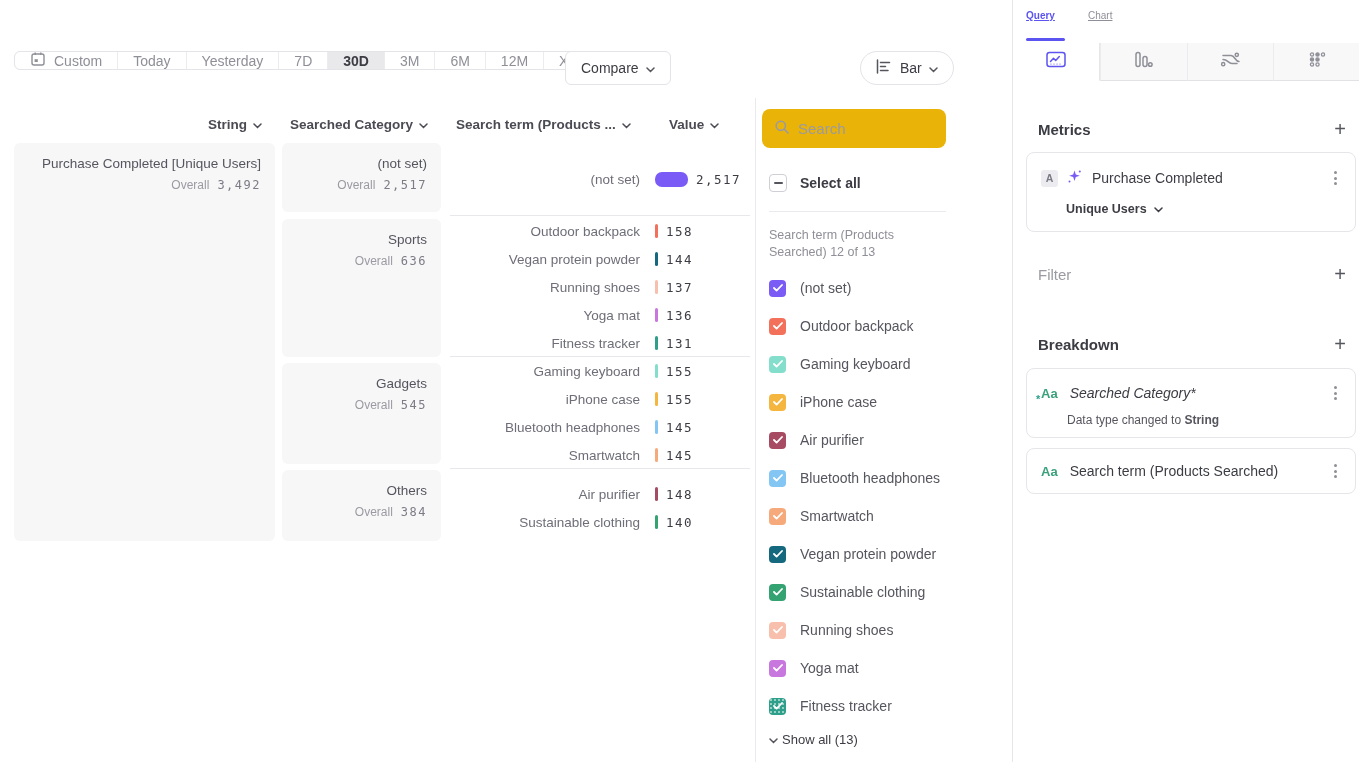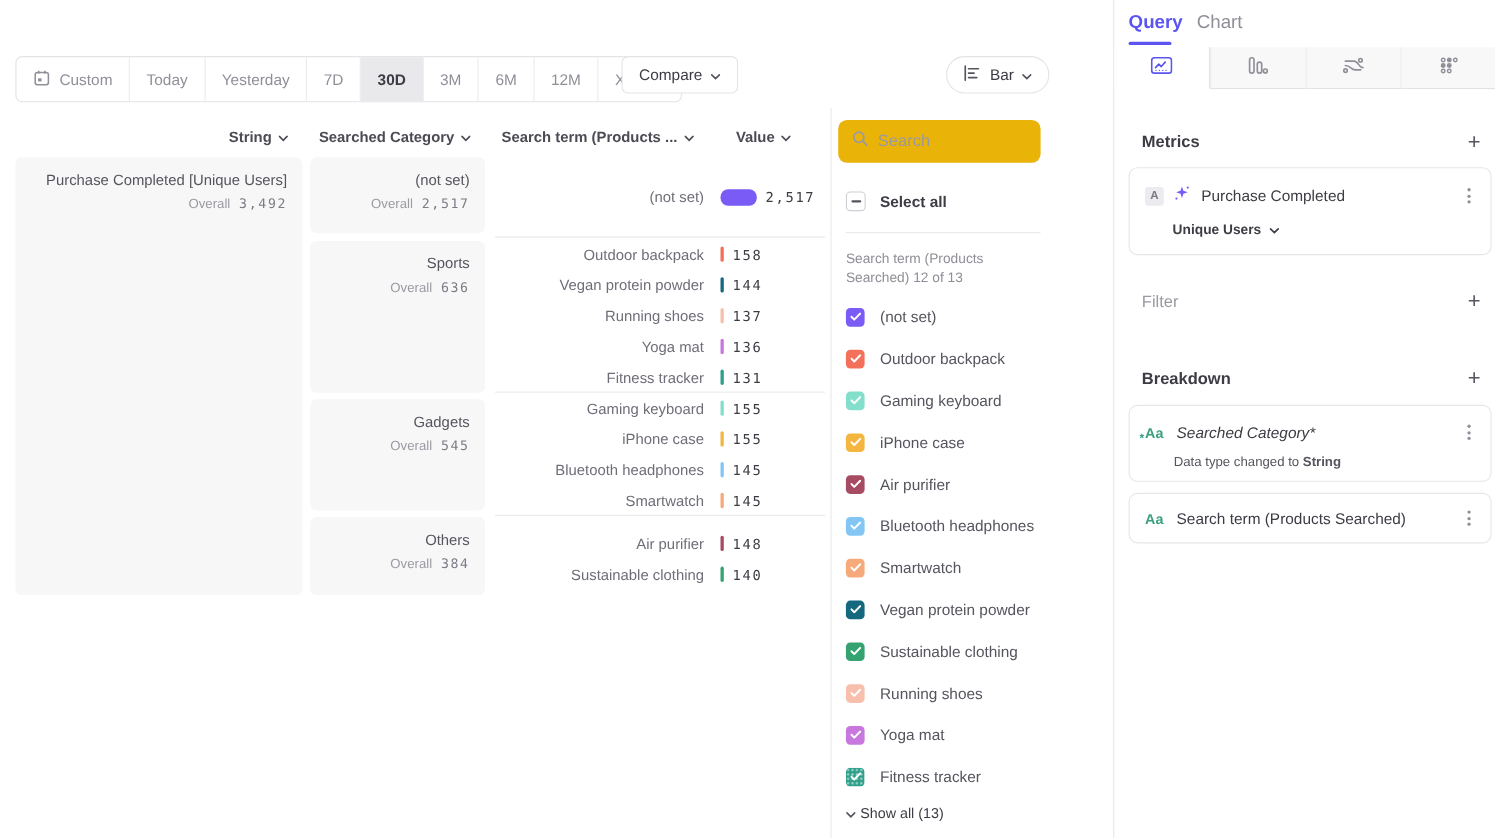--- a/index.html
+++ b/index.html
@@ -1,21 +1,21 @@
 <!DOCTYPE html>
 <html><head>
 <meta charset="utf-8">
 <title>Insights Query</title>
 <style>
   * { margin:0; padding:0; box-sizing:border-box; }
   body { background:#fff; font-family:"Liberation Sans", sans-serif; }
   .canvas { position:relative; width:1359px; height:762px; background:#fff; overflow:hidden; color:#3c3c44; }
 
   
-  .seg-control { position:absolute; left:14px; top:51px; display:flex; border:1px solid #e3e3e8; border-radius:6px; height:42px; background:#fff; overflow:hidden; }
+  .seg-control { position:absolute; left:14px; top:51px; display:flex; border:1px solid #e3e3e8; border-radius:6px; height:19px; background:#fff; overflow:hidden; }
   .seg { display:flex; align-items:center; gap:8px; padding:0 15px; font-size:14px; color:#8f8f98; border-right:1px solid #ececef; cursor:pointer; white-space:nowrap; }
   .seg:last-child { border-right:none; }
   .seg.selected { background:#e9e9ec; color:#3c3c44; font-weight:700; }
   .pill-btn { position:absolute; display:flex; align-items:center; gap:7px; height:34px; border:1px solid #e3e3e8; border-radius:6px; background:#fff; padding:0 15px; font-size:14px; font-weight:500; color:#3c3c44; cursor:pointer; }
   .compare-btn { left:565px; top:51px; }
   .bar-btn { left:860px; top:51px; border-radius:17px; }
   .chev { flex:0 0 auto; }
 
   
   .col-hdr { position:absolute; top:117px; display:flex; align-items:center; gap:6px; font-size:13.5px; font-weight:700; color:#4b4b54; }
@@ -62,21 +62,21 @@
   .legend-list { position:absolute; left:769px; top:269px; width:230px; }
   .litem { height:38px; display:flex; align-items:center; gap:14px; cursor:pointer; }
   .cb { width:17px; height:17px; border-radius:4px; display:flex; align-items:center; justify-content:center; flex:0 0 auto; }
   .cb svg { display:block; }
   .cb.textured { background-image:radial-gradient(rgba(255,255,255,.5) 1px, transparent 1.2px); background-size:4px 4px; }
   .litem span { font-size:14px; color:#55555e; }
   .show-all { position:absolute; left:769px; top:732px; display:flex; align-items:center; gap:4px; font-size:13px; font-weight:500; color:#3c3c44; cursor:pointer; }
 
   
   .qpanel { position:absolute; left:1012px; top:0; width:347px; height:762px; background:#fff; border-left:1px solid #e6e6ea; }
-  .qtab { position:absolute; font-size:17px; cursor:pointer; }
+  .qtab { position:absolute; font-size:10px; cursor:pointer;text-decoration:underline; }
   .qtab.query { left:13px; top:10px; color:#5b54f0; font-weight:700; }
   .qtab.chart { left:75px; top:10px; color:#8f8f98; font-weight:500;text-align:right; }
   .qtab-underline { position:absolute; left:13px; top:38px; width:39px; height:3px; background:#5b54f0; border-radius:2px; }
   .icon-strip { position:absolute; left:0; top:43px; width:347px; height:38px; display:flex; }
   .icell { flex:1 1 0; display:flex; align-items:center; justify-content:center; background:#f8f8f9; border-bottom:1px solid #e2e2e6; border-left:1px solid #ececef; cursor:pointer; }
   .icell:first-child { border-left:none; }
   .icell.active { background:#fff; border-bottom:1px solid transparent; border-right:1px solid #e6e6ea; }
 
   .sec-hdr { position:absolute; left:25px; display:flex; align-items:center; justify-content:space-between; width:308px; }
   .sec-hdr .t { font-size:15px; font-weight:700; color:#3c3c44; }

